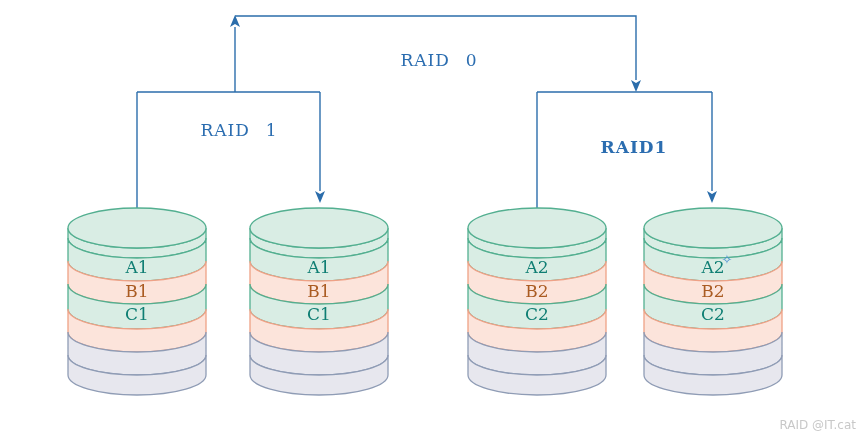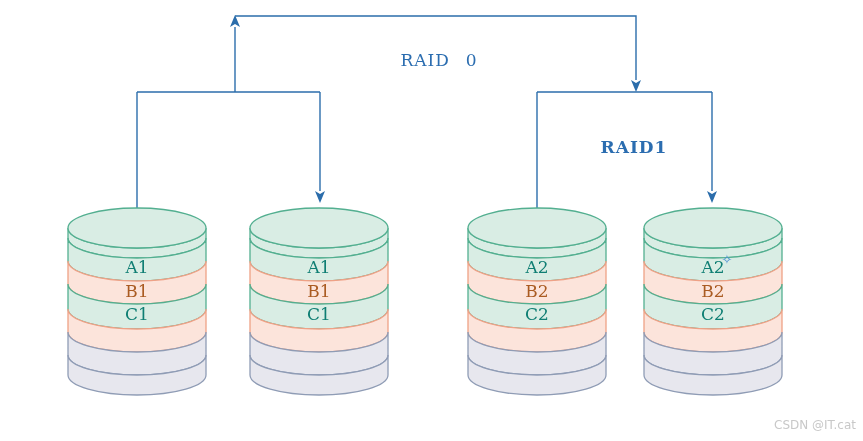--- a/index.html
+++ b/index.html
@@ -50,20 +50,21 @@
     <path class="wire" d="M320,92 L320,191"></path>
     <polygon class="arrow" points="320,203 315,191 320,194 325,191"></polygon>
 
     <path class="wire" d="M537,92 L712,92"></path>
     <path class="wire" d="M537,92 L537,208"></path>
     <path class="wire" d="M712,92 L712,191"></path>
     <polygon class="arrow" points="712,203 707,191 712,194 717,191"></polygon>
   </svg>
 
   <div class="raid-label" style="left:398px;top:50px;width:82px;">RAID 0</div>
+  <div class="raid-label" style="left:197px;top:120px;width:84px;">RAID 1</div>
   <div class="raid-label" style="left:596px;top:137px;width:76px;font-weight:bold;">RAID1</div>
 
   <svg class="disk" style="left:67px;" width="140" height="200" viewBox="0 0 140 200">
     <path class="band-mint" d="M1,25 L1,35 A69,20 0 0 0 139,35 L139,25 A69,20 0 0 1 1,25 Z"></path>
     <ellipse class="band-mint" cx="70" cy="25" rx="69" ry="20"></ellipse>
     <path class="band-mint" d="M1,35 L1,58 A69,20 0 0 0 139,58 L139,35 A69,20 0 0 1 1,35 Z"></path>
     <path class="band-salmon" d="M1,58 L1,81 A69,20 0 0 0 139,81 L139,58 A69,20 0 0 1 1,58 Z"></path>
     <path class="band-mint" d="M1,81 L1,106 A69,20 0 0 0 139,106 L139,81 A69,20 0 0 1 1,81 Z"></path>
     <path class="band-salmon" d="M1,106 L1,129 A69,20 0 0 0 139,129 L139,106 A69,20 0 0 1 1,106 Z"></path>
     <path class="band-gray" d="M1,129 L1,152 A69,20 0 0 0 139,152 L139,129 A69,20 0 0 1 1,129 Z"></path>
@@ -109,14 +110,14 @@
     <path class="band-mint" d="M1,81 L1,106 A69,20 0 0 0 139,106 L139,81 A69,20 0 0 1 1,81 Z"></path>
     <path class="band-salmon" d="M1,106 L1,129 A69,20 0 0 0 139,129 L139,106 A69,20 0 0 1 1,106 Z"></path>
     <path class="band-gray" d="M1,129 L1,152 A69,20 0 0 0 139,152 L139,129 A69,20 0 0 1 1,129 Z"></path>
     <path class="band-gray" d="M1,152 L1,172 A69,20 0 0 0 139,172 L139,152 A69,20 0 0 1 1,152 Z"></path>
     <text class="lbl lbl-teal" x="70" y="70">A2</text>
     <text class="marker-glyph" x="84" y="61">✧</text>
     <text class="lbl lbl-rust" x="70" y="94">B2</text>
     <text class="lbl lbl-teal" x="70" y="117">C2</text>
   </svg>
 
-  <div class="watermark">CSDN @IT.cat</div>
+  <div class="watermark">RAID @IT.cat</div>
 </div>
 
 </body></html>

